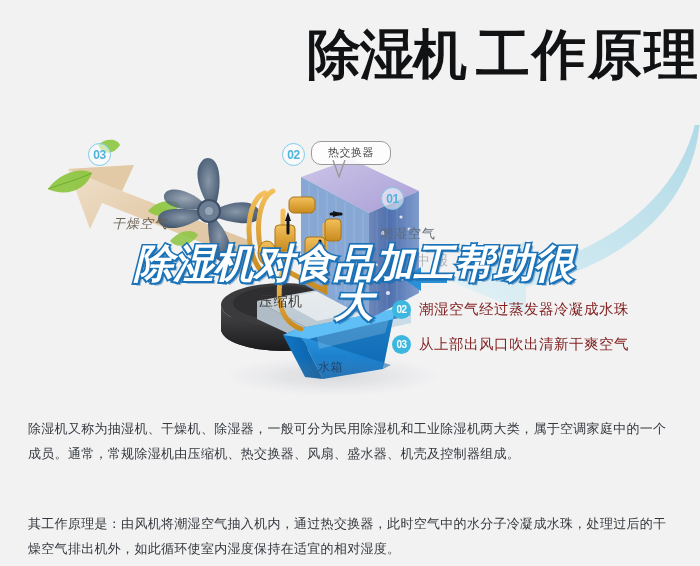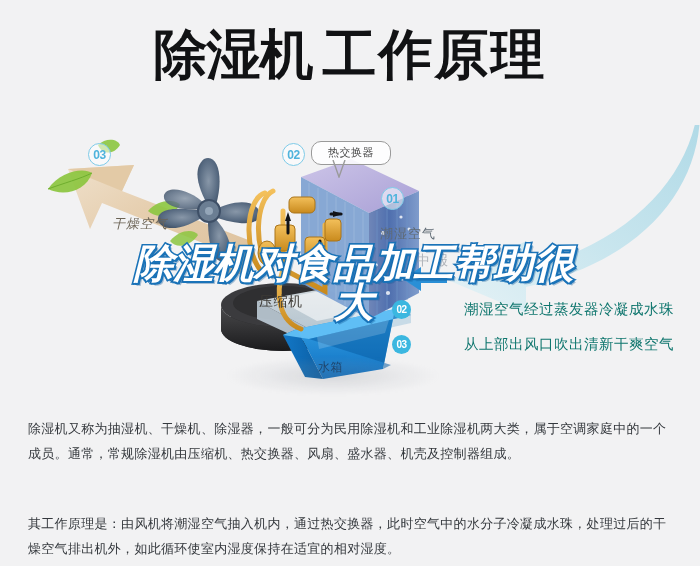--- a/index.html
+++ b/index.html
@@ -12,21 +12,21 @@
   #page {
     position: relative;
     width: 700px; height: 566px;
     background: #f2f2f3;
   }
 
   
   .title-wrap {
     position: absolute;
     top: 26px; left: 0; width: 700px;
-    text-align: center;
+    text-align: right;
   }
   .title-text {
     display: inline-block;
     font-size: 54px;
     font-weight: 700;
     letter-spacing: 1px;
     color: #111214;
     line-height: 1.05;
     white-space: nowrap;
   }
@@ -164,24 +164,23 @@
     border-radius: 50%;
     background: #3bb7e0;
     color: #ffffff;
     font-size: 10px; font-weight: 700;
     display: flex; align-items: center; justify-content: center;
     letter-spacing: -0.5px;
     margin-right: 8px;
   }
   .legend-text {
     font-size: 14.5px;
-    color: #0f766e;
+    color: #7f1d1d;
     letter-spacing: .5px;
     white-space: nowrap;
-    margin-left: 45px;
   }
 
   
   .body-copy {
     position: absolute;
     left: 28px; top: 416px;
     width: 648px;
   }
   .para {
     font-size: 13px;

